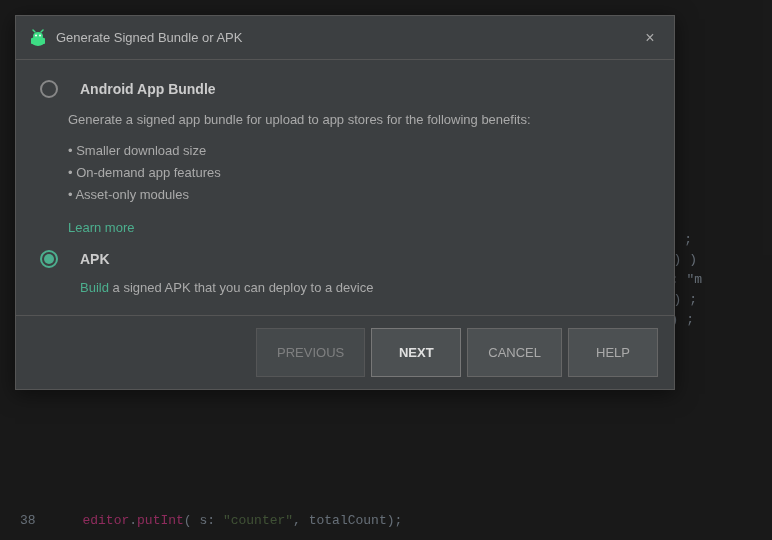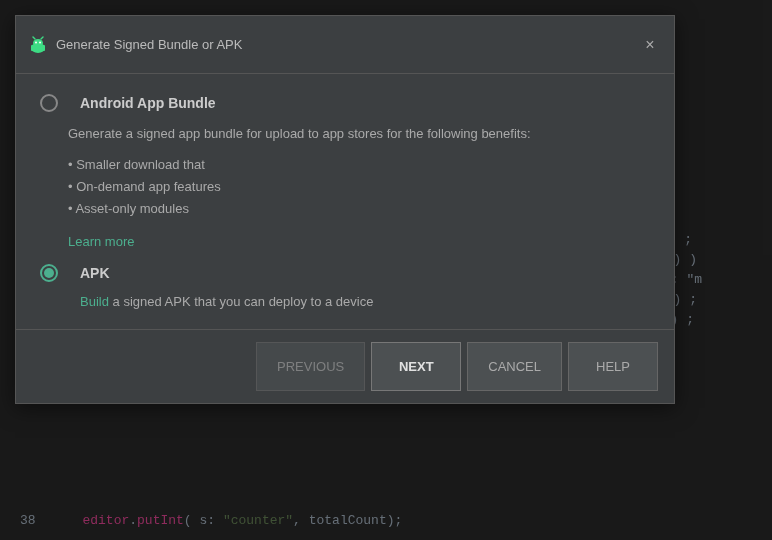--- a/index.html
+++ b/index.html
@@ -53,21 +53,21 @@
     }
 
     
     .dialog-titlebar {
       display: flex;
       align-items: center;
       justify-content: space-between;
       background-color: #3c3f41;
       border-bottom: 1px solid #555;
       padding: 8px 12px;
-      height: 58px;
+      height: 44px;
     }
 
     .dialog-title-left {
       display: flex;
       align-items: center;
       gap: 8px;
     }
 
     .android-icon {
       width: 20px;
@@ -281,21 +281,21 @@
     <div class="dialog-content">
 
       <div class="option-row">
         <div class="radio-outer"></div>
         <span class="option-label">Android App Bundle</span>
       </div>
 
       <div class="description-block">
         <p class="description-text">Generate a signed app bundle for upload to app stores for the following benefits:</p>
         <ul class="bullet-list">
-          <li>Smaller download that</li>
+          <li>Smaller download size</li>
           <li>On-demand app features</li>
           <li>Asset-only modules</li>
         </ul>
         <a class="learn-more-link">Learn more</a>
       </div>
 
       <div class="option-row" style="margin-top: 10px;">
         <div class="radio-outer selected">
           <div class="radio-inner"></div>
         </div>

